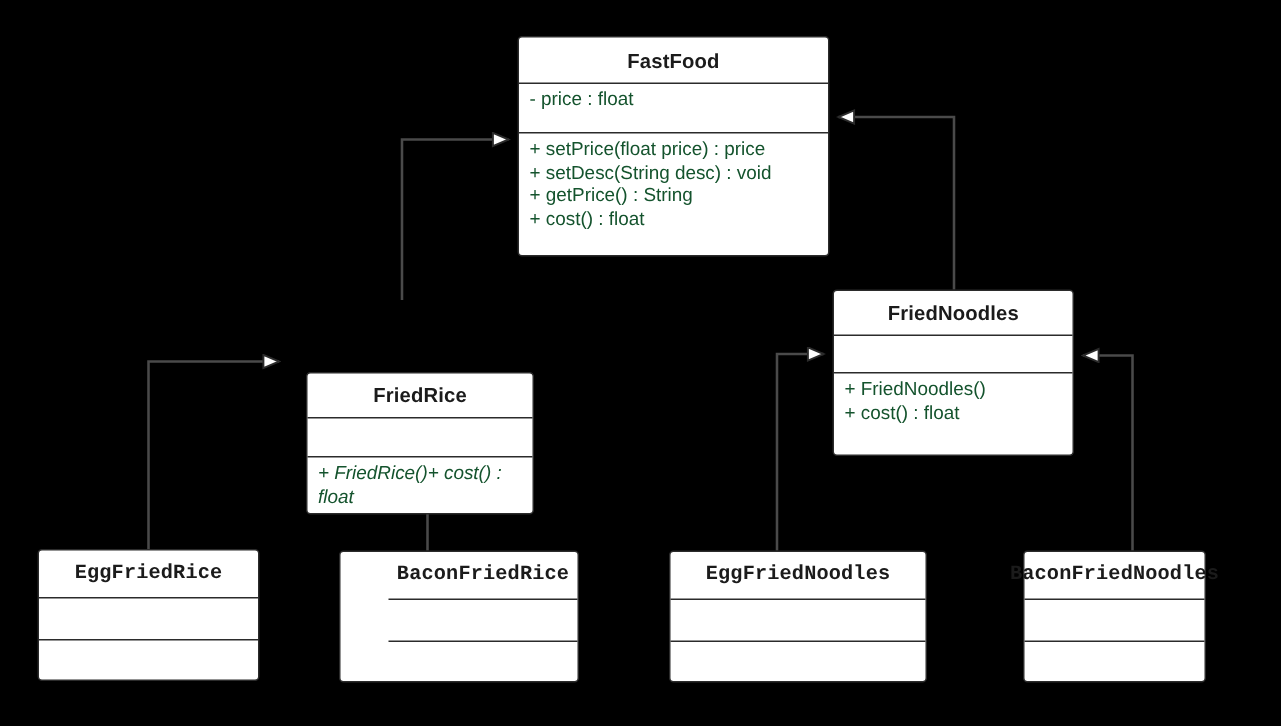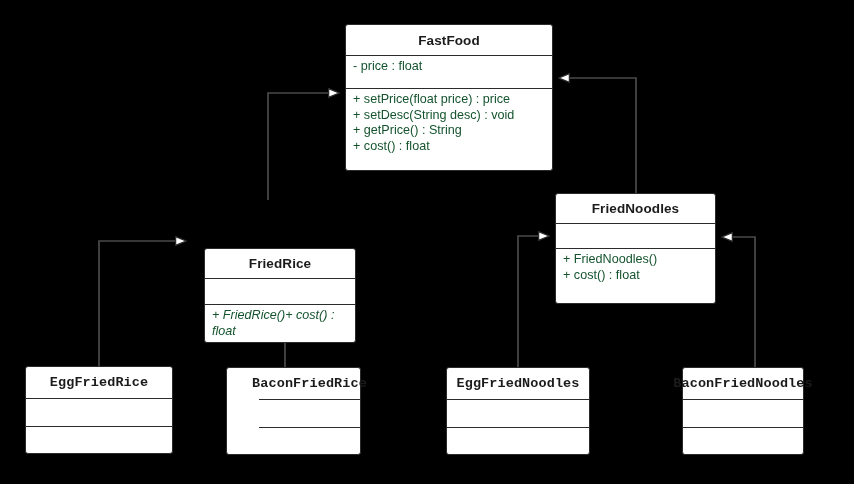--- a/index.html
+++ b/index.html
@@ -74,22 +74,22 @@
   .box-friednoodles .class-name { height: 29px; }
   .box-friednoodles .attrs { height: 25px; }
   .box-friednoodles .ops { flex: 1; }
 
   .box-leaf { height: 88px; }
   .box-leaf .class-name { height: 31px; font-family: Liberation Mono, monospace; }
   .box-leaf .attrs { height: 28px; }
   .box-leaf .ops { flex: 1; }
 
   .box-eggfriedrice { left: 25px; top: 366px; width: 148px; }
-  .box-baconfriedrice { left: 226px; top: 367px; width: 135px; padding-left: 32px; }
-  .box-eggfriednoodles { left: 446px; top: 367px; width: 144px; }
+  .box-baconfriedrice { left: 226px; top: 367px; width: 160px; padding-left: 32px; }
+  .box-eggfriednoodles { left: 446px; top: 367px; width: 172px; }
   .box-baconfriednoodles { left: 682px; top: 367px; width: 122px; }
 </style>
 </head>
 <body>
 
 <div id="canvas">
 
   <svg id="connectors" viewBox="0 0 854 484" xmlns="http://www.w3.org/2000/svg">
     <defs>
       <marker id="tri-right" markerWidth="13" markerHeight="13" refX="11.4" refY="5" orient="auto" markerUnits="userSpaceOnUse">

